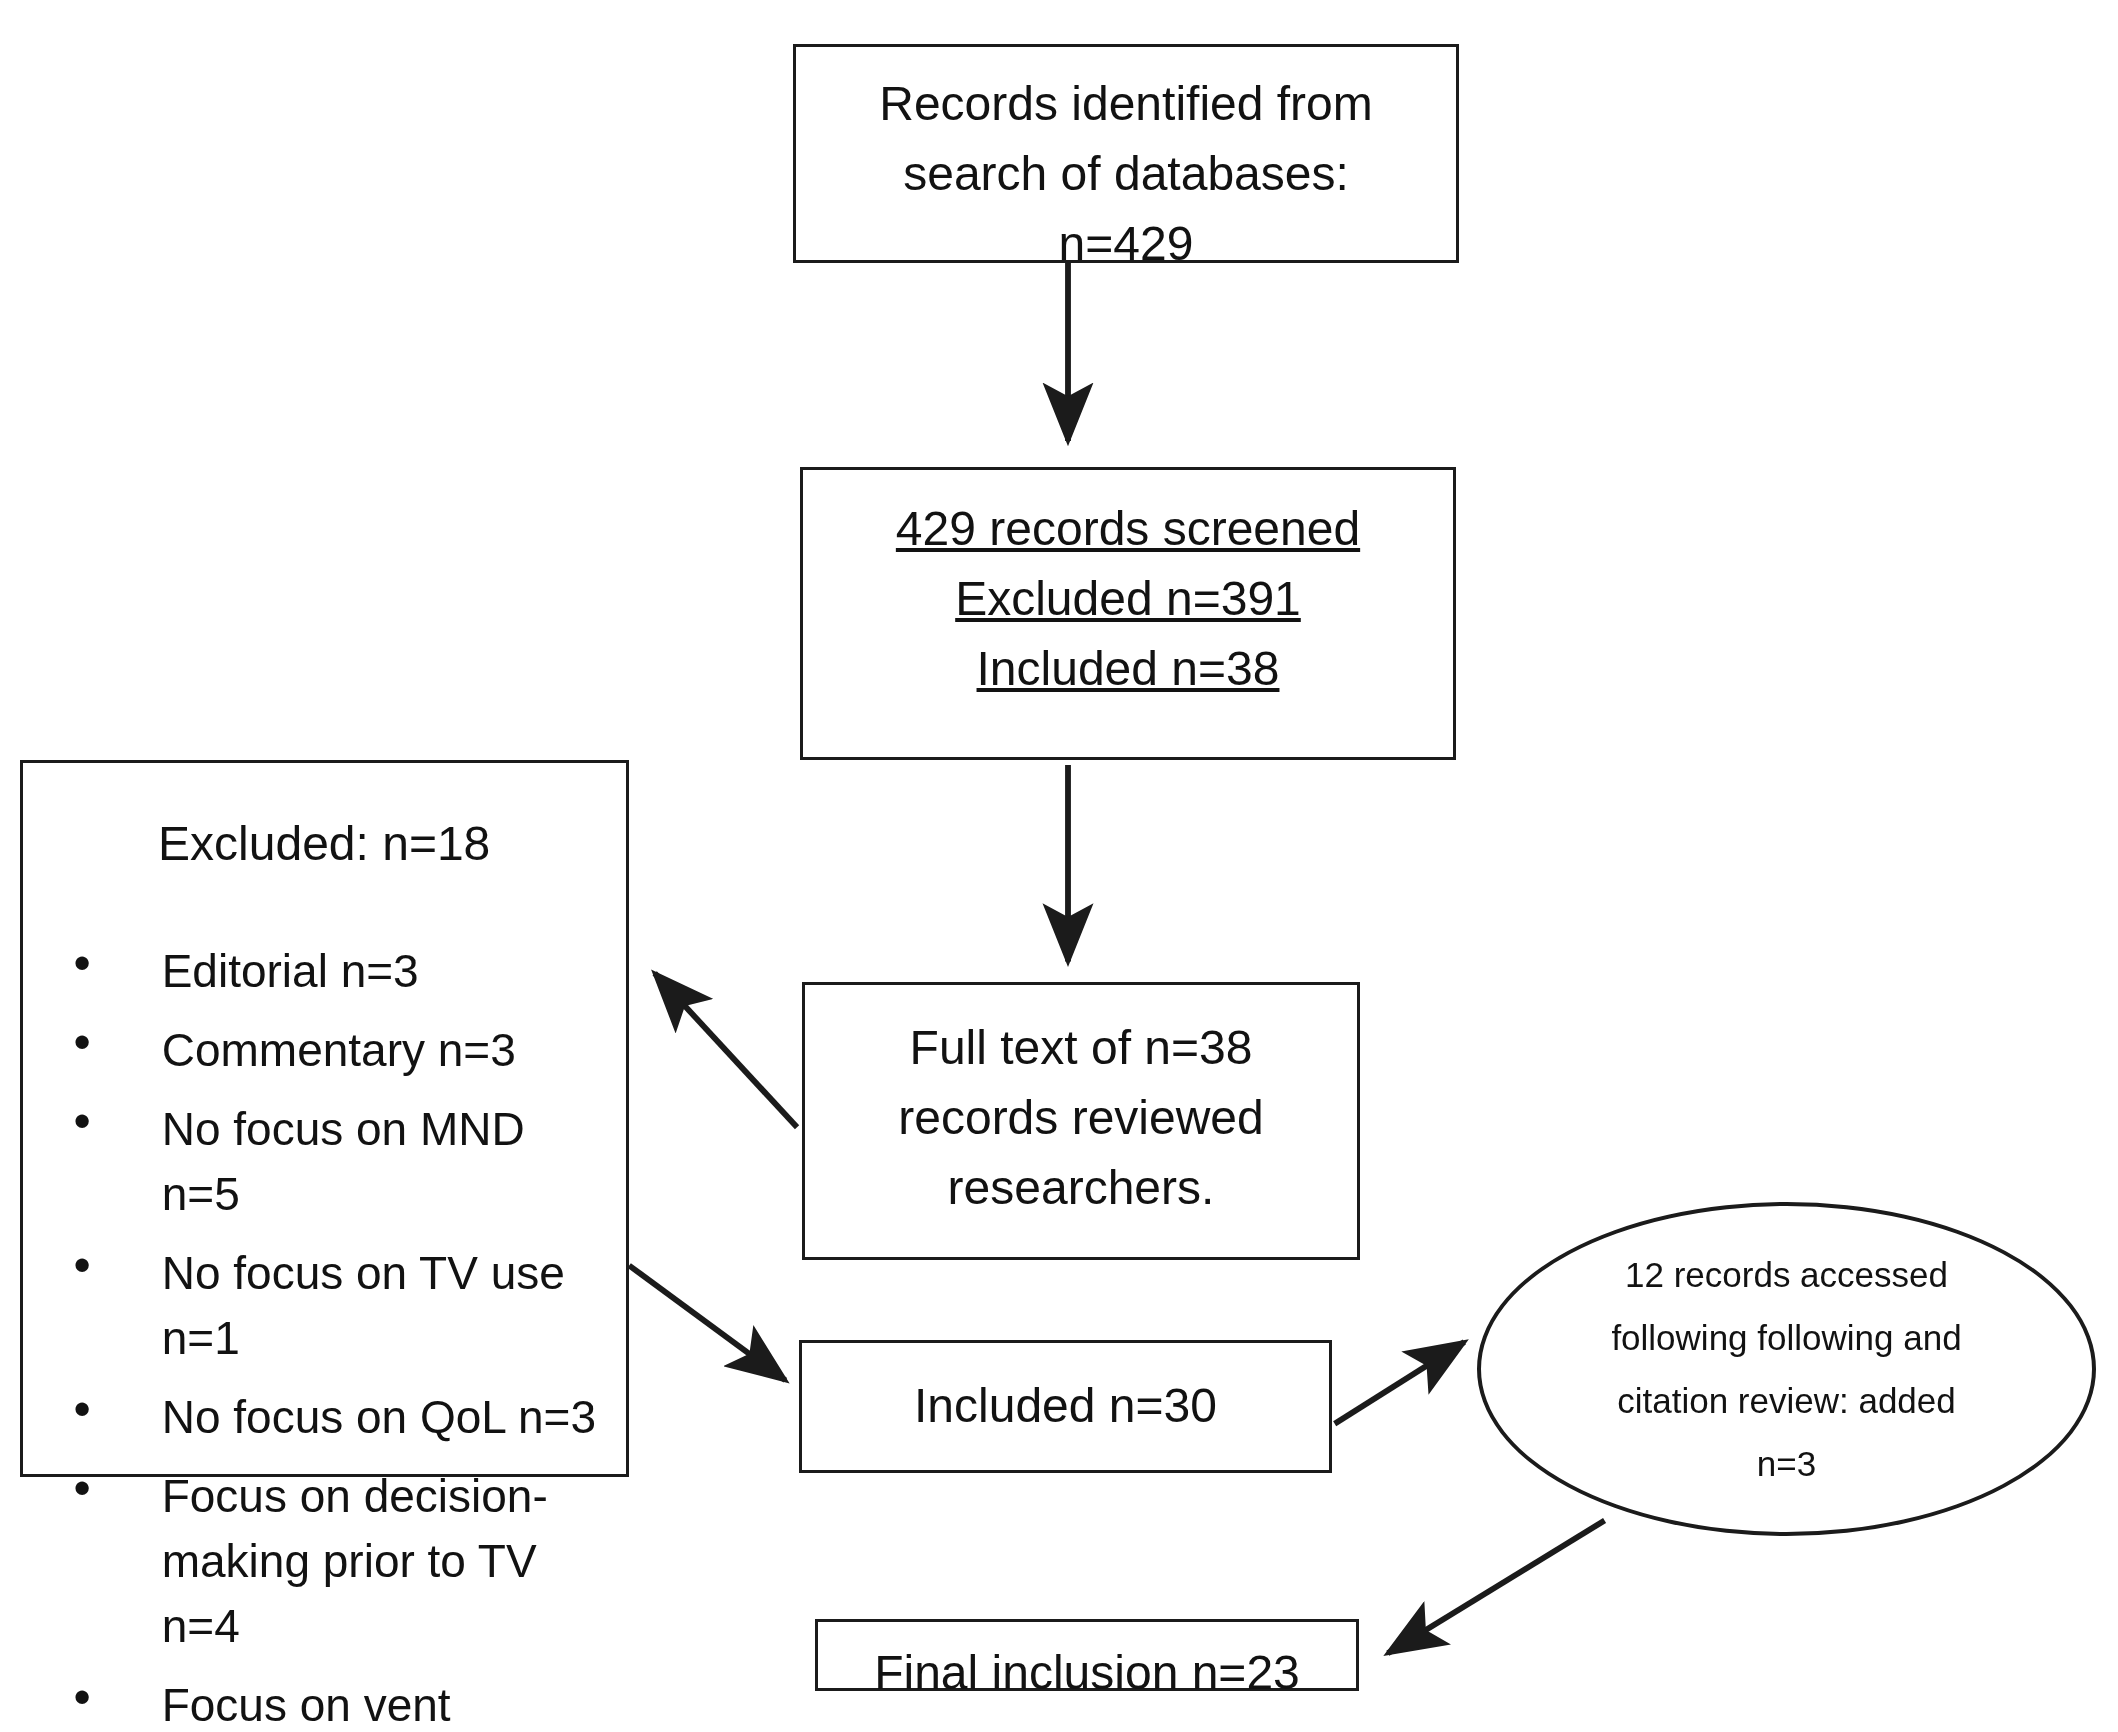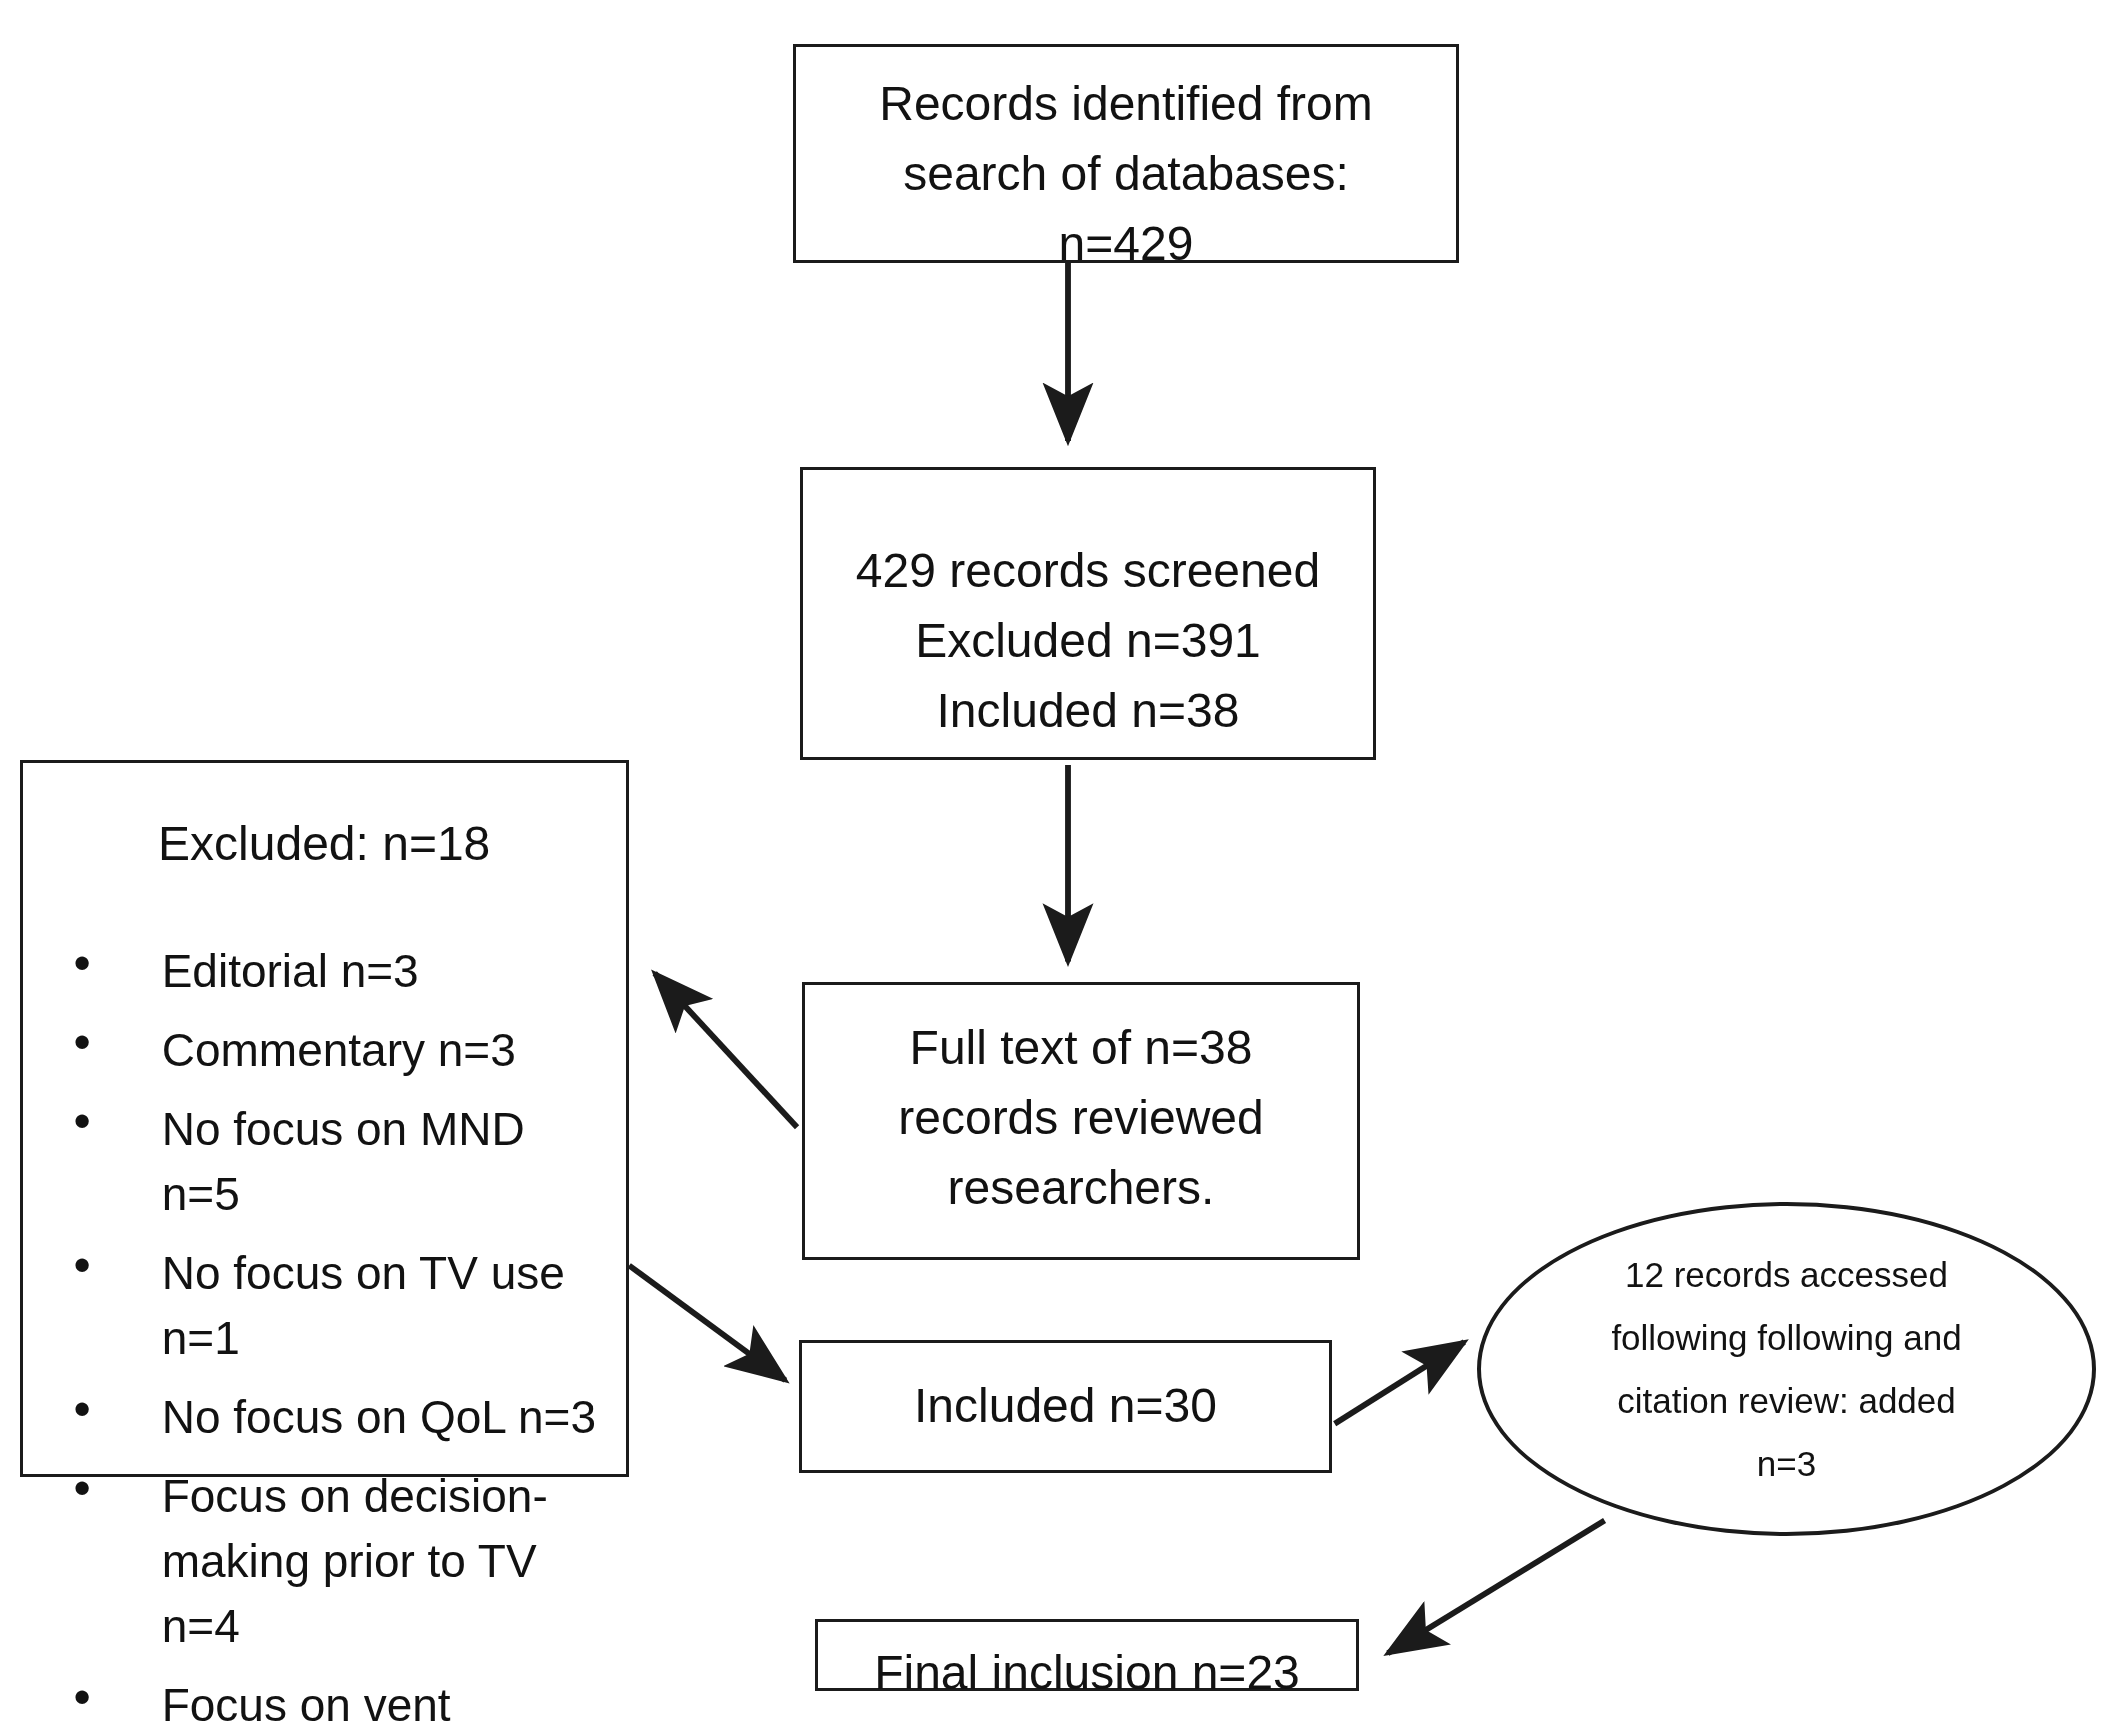--- a/index.html
+++ b/index.html
@@ -28,21 +28,21 @@
     color: #121212;
     text-align: center;
   }
   .line {
     font-size: 48px;
     line-height: 70px;
     white-space: nowrap;
   }
   
   #box-identified { left: 793px; top: 13.3px;  width: 666px; height: 219px; padding-top: 22px; margin-top: 31px; }
-  #box-screened   { left: 800px; top: 467px; width: 576px; height: 293px; padding-top: 66px; }
+  #box-screened   { left: 800px; top: 467px; width: 656px; height: 293px; padding-top: 24px; text-decoration: underline; }
   #box-fulltext   { left: 802px; top: 982px; width: 558px; height: 278px; padding-top: 28px; }
   #box-excluded   { left: 19.7px;   top: 760px; width: 609px; height: 717px; text-align: left; }
   #box-included   { left: 799px; top: 1340px; width: 533px; height: 133px; padding-top: 28px; }
   #box-final      { left: 815px; top: 1619px; width: 544px; height: 72px; padding-top: 16px; }
 
   #box-excluded .heading {
     margin-top: 49px;
     text-align: center;
     font-size: 48px;
     line-height: 64px;

